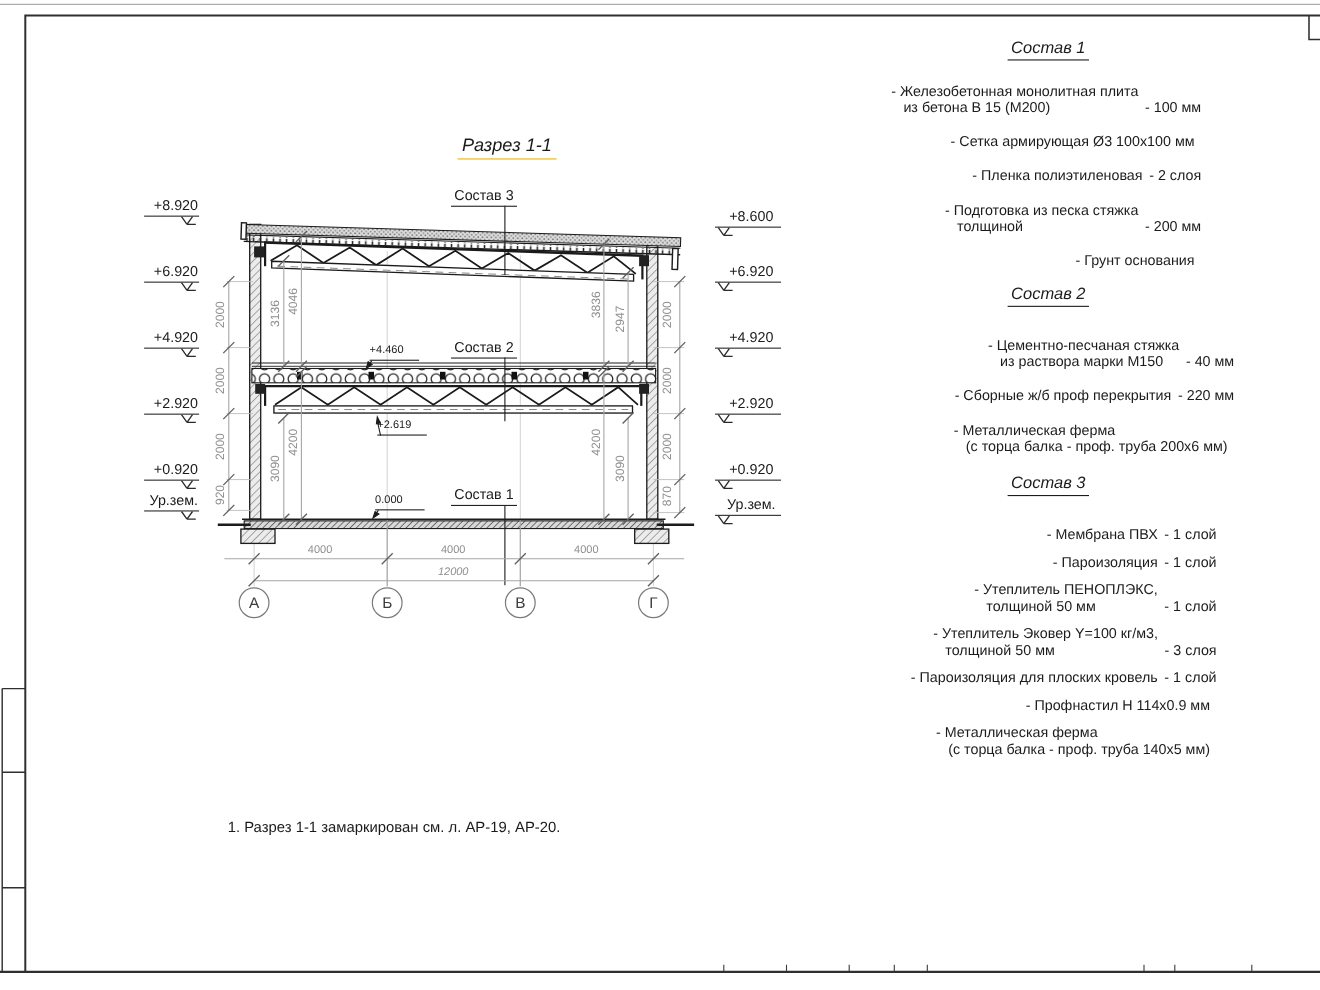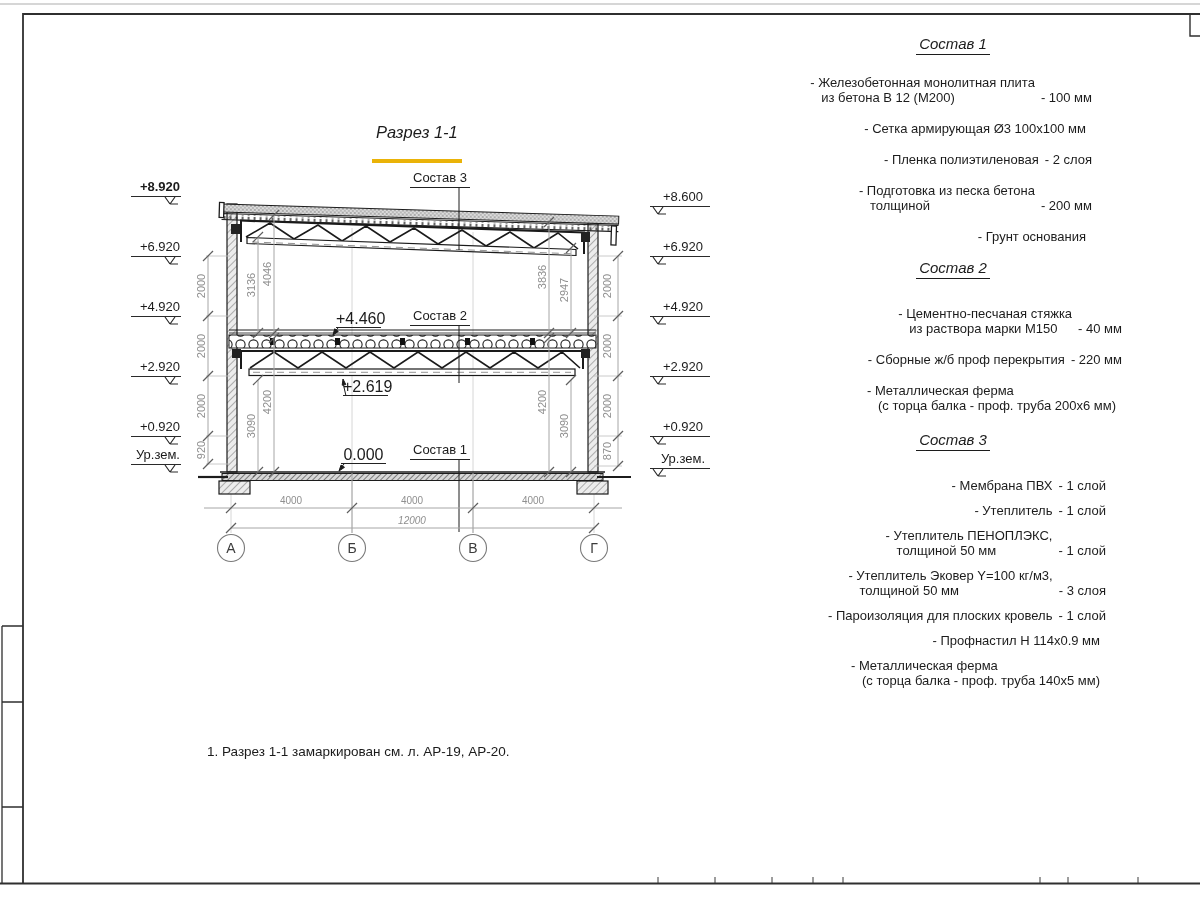--- a/index.html
+++ b/index.html
@@ -1,25 +1,25 @@
 <!DOCTYPE html>
 <html><head>
 <meta charset="utf-8">
 <style>
   html,body{margin:0;padding:0;background:#fff;}
   #sheet{position:relative;width:1200px;height:900px;background:#fff;overflow:hidden;
          font-family:"Liberation Sans",sans-serif;color:#1b1b1b;}
   #geom{position:absolute;left:0;top:0;z-index:0;}
   .dt{position:absolute;white-space:nowrap;z-index:2;}
-  .title{font-size:16.5px;font-style:italic;border-bottom:4px solid #eab308;padding:0 4px 17px;}
+  .title{font-size:16.5px;font-style:italic;border-bottom:1px solid #eab308;padding:0 4px 2px;margin-left:44px;}
   .lvlbox{position:absolute;height:16px;line-height:16px;font-size:13px;
           border-bottom:1px solid #2a2a2a;padding-bottom:1px;z-index:2;white-space:nowrap;}
   .lvl-l{left:131px;width:49px;text-align:right;padding-right:1px;}
   .lvl-r{left:650px;width:54px;text-align:center;padding-left:6px;}
-  .inmark{position:absolute;width:45px;height:16px;line-height:16px;font-size:16px;text-align:center;
+  .inmark{position:absolute;width:45px;height:16px;line-height:16px;font-size:10px;text-align:left;
           border-bottom:1px solid #222;z-index:2;white-space:nowrap;}
   .dlabel{position:absolute;font-size:13px;border-bottom:1px solid #222;padding:0 3px 2px;z-index:2;white-space:nowrap;}
   .vdim{position:absolute;font-size:11px;color:#8f8f8f;transform:translate(-50%,-50%) rotate(-90deg);
         white-space:nowrap;z-index:2;}
   .hdim{position:absolute;font-size:10px;color:#8f8f8f;transform:translateX(-50%);white-space:nowrap;z-index:2;}
   .axis{position:absolute;font-size:14px;color:#3c3c3c;transform:translate(-50%,-50%);z-index:2;}
   .comp{position:absolute;left:800px;width:306px;font-size:13px;line-height:15px;color:#1c1c1c;z-index:2;}
   .comp-head{text-align:center;font-size:15px;font-style:italic;}
   .comp-head span{border-bottom:1px solid #1c1c1c;padding:0 3px 2px;}
   .c1 .comp-head{margin-bottom:24px;} .c2 .comp-head{margin-bottom:31px;} .c3 .comp-head{margin-bottom:31px;}
@@ -237,21 +237,21 @@
       <circle cx="231" cy="548" r="13.5"></circle>
       <circle cx="352" cy="548" r="13.5"></circle>
       <circle cx="473" cy="548" r="13.5"></circle>
       <circle cx="594" cy="548" r="13.5"></circle>
     </g>
   </svg>
 
   <div class="dt title" style="left:372px;top:123px;">Разрез 1-1</div>
   <div class="dt note" style="left:207px;top:744px;">1. Разрез 1-1 замаркирован см. л. АР-19, АР-20.</div>
 
-  <div class="lvlbox lvl-l" style="top:179px;font-weight:bold;">+8.920</div>
+  <div class="lvlbox lvl-l" style="top:179px;">+8.920</div>
   <div class="lvlbox lvl-l" style="top:239px;">+6.920</div>
   <div class="lvlbox lvl-l" style="top:299px;">+4.920</div>
   <div class="lvlbox lvl-l" style="top:359px;">+2.920</div>
   <div class="lvlbox lvl-l" style="top:419px;">+0.920</div>
   <div class="lvlbox lvl-l" style="top:447px;">Ур.зем.</div>
 
   <div class="lvlbox lvl-r" style="top:189px;">+8.600</div>
   <div class="lvlbox lvl-r" style="top:239px;">+6.920</div>
   <div class="lvlbox lvl-r" style="top:299px;">+4.920</div>
   <div class="lvlbox lvl-r" style="top:359px;">+2.920</div>
@@ -291,39 +291,39 @@
   <div class="axis" style="left:231px;top:548px;">А</div>
   <div class="axis" style="left:352px;top:548px;">Б</div>
   <div class="axis" style="left:473px;top:548px;">В</div>
   <div class="axis" style="left:594px;top:548px;">Г</div>
 
   <div class="comp c1" style="top:36px;">
     <div class="comp-head"><span>Состав 1</span></div>
     <div class="citem">
       <div>
           <div>- Железобетонная  монолитная плита</div>
-          <div class="l2">из бетона В 12 (М200)</div>
+          <div class="l2">из бетона В 15 (М200)</div>
         </div>
       <div class="cval">- 100 мм</div>
     </div>
     <div class="citem">
       <div>
           <div>- Сетка армирующая Ø3 100x100 мм</div>
         </div>
       <div class="cval"></div>
     </div>
     <div class="citem">
       <div>
           <div>- Пленка полиэтиленовая</div>
         </div>
       <div class="cval">-  2 слоя</div>
     </div>
     <div class="citem">
       <div>
-          <div>- Подготовка из песка бетона</div>
+          <div>- Подготовка из песка стяжка</div>
           <div class="l2">толщиной</div>
         </div>
       <div class="cval">- 200 мм</div>
     </div>
     <div class="citem">
       <div>
           <div>- Грунт основания</div>
         </div>
       <div class="cval"></div>
     </div>
@@ -356,21 +356,21 @@
   <div class="comp c3" style="top:432px;">
     <div class="comp-head"><span>Состав 3</span></div>
     <div class="citem">
       <div>
           <div>- Мембрана ПВХ</div>
         </div>
       <div class="cval">- 1 слой</div>
     </div>
     <div class="citem">
       <div>
-          <div>- Утеплитель</div>
+          <div>- Пароизоляция</div>
         </div>
       <div class="cval">- 1 слой</div>
     </div>
     <div class="citem">
       <div>
           <div>- Утеплитель ПЕНОПЛЭКС,</div>
           <div class="l2">толщиной 50 мм</div>
         </div>
       <div class="cval">- 1 слой</div>
     </div>

